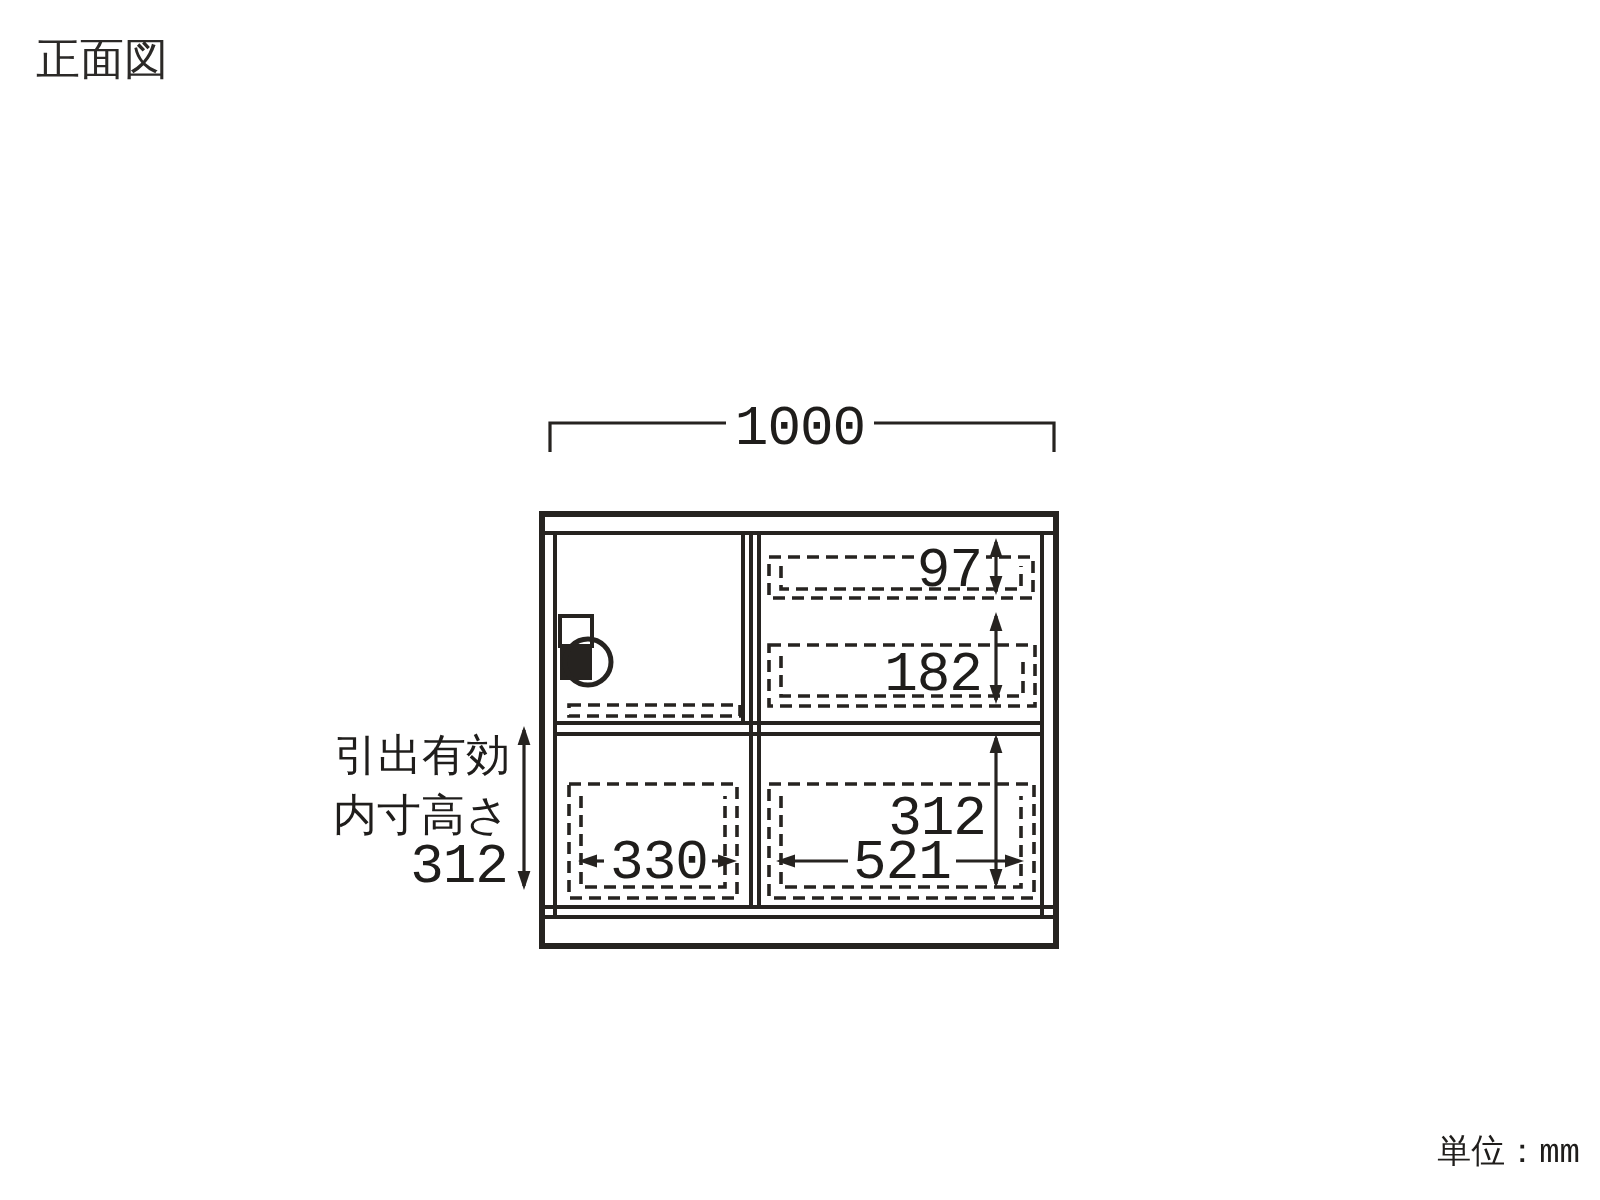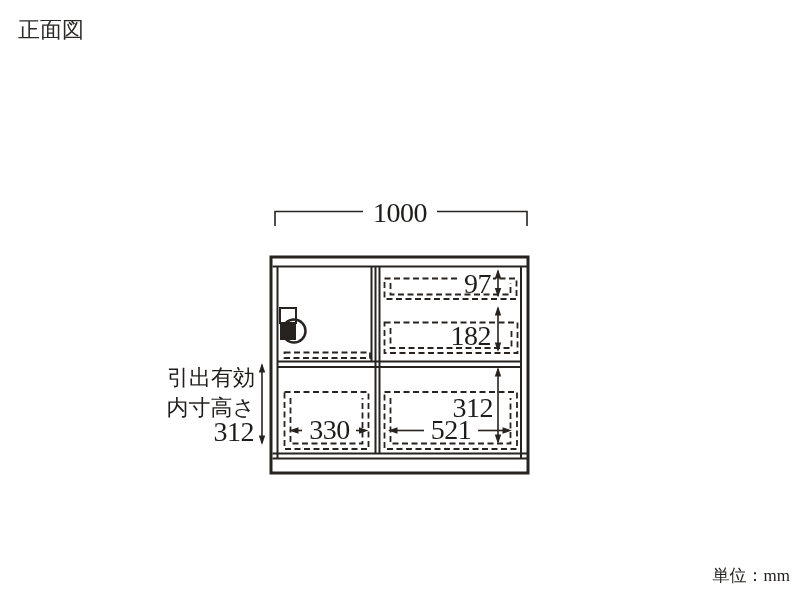--- a/index.html
+++ b/index.html
@@ -1,20 +1,20 @@
 <!DOCTYPE html>
 <html><head>
 <meta charset="utf-8">
 <style>
   html,body{margin:0;padding:0;background:#ffffff;}
   .stage{
     position:relative;
     width:800px;height:600px;
     background:#ffffff;
-    font-family:Liberation Serif, serif;
+    font-family:Liberation Mono, monospace;
     overflow:hidden;
     text-align:right;
   }
   svg{display:block;}
   .ln{stroke:#262320;fill:none;}
   .dash{stroke:#262320;fill:none;stroke-width:1.8;stroke-dasharray:6 3.5;}
   .dim-line{stroke:#262320;fill:none;stroke-width:1.6;}
   .head{fill:#262320;stroke:none;}
   text{fill:#1f1d1b;}
   .t-dim{font-size:28px;letter-spacing:-0.5px;}

